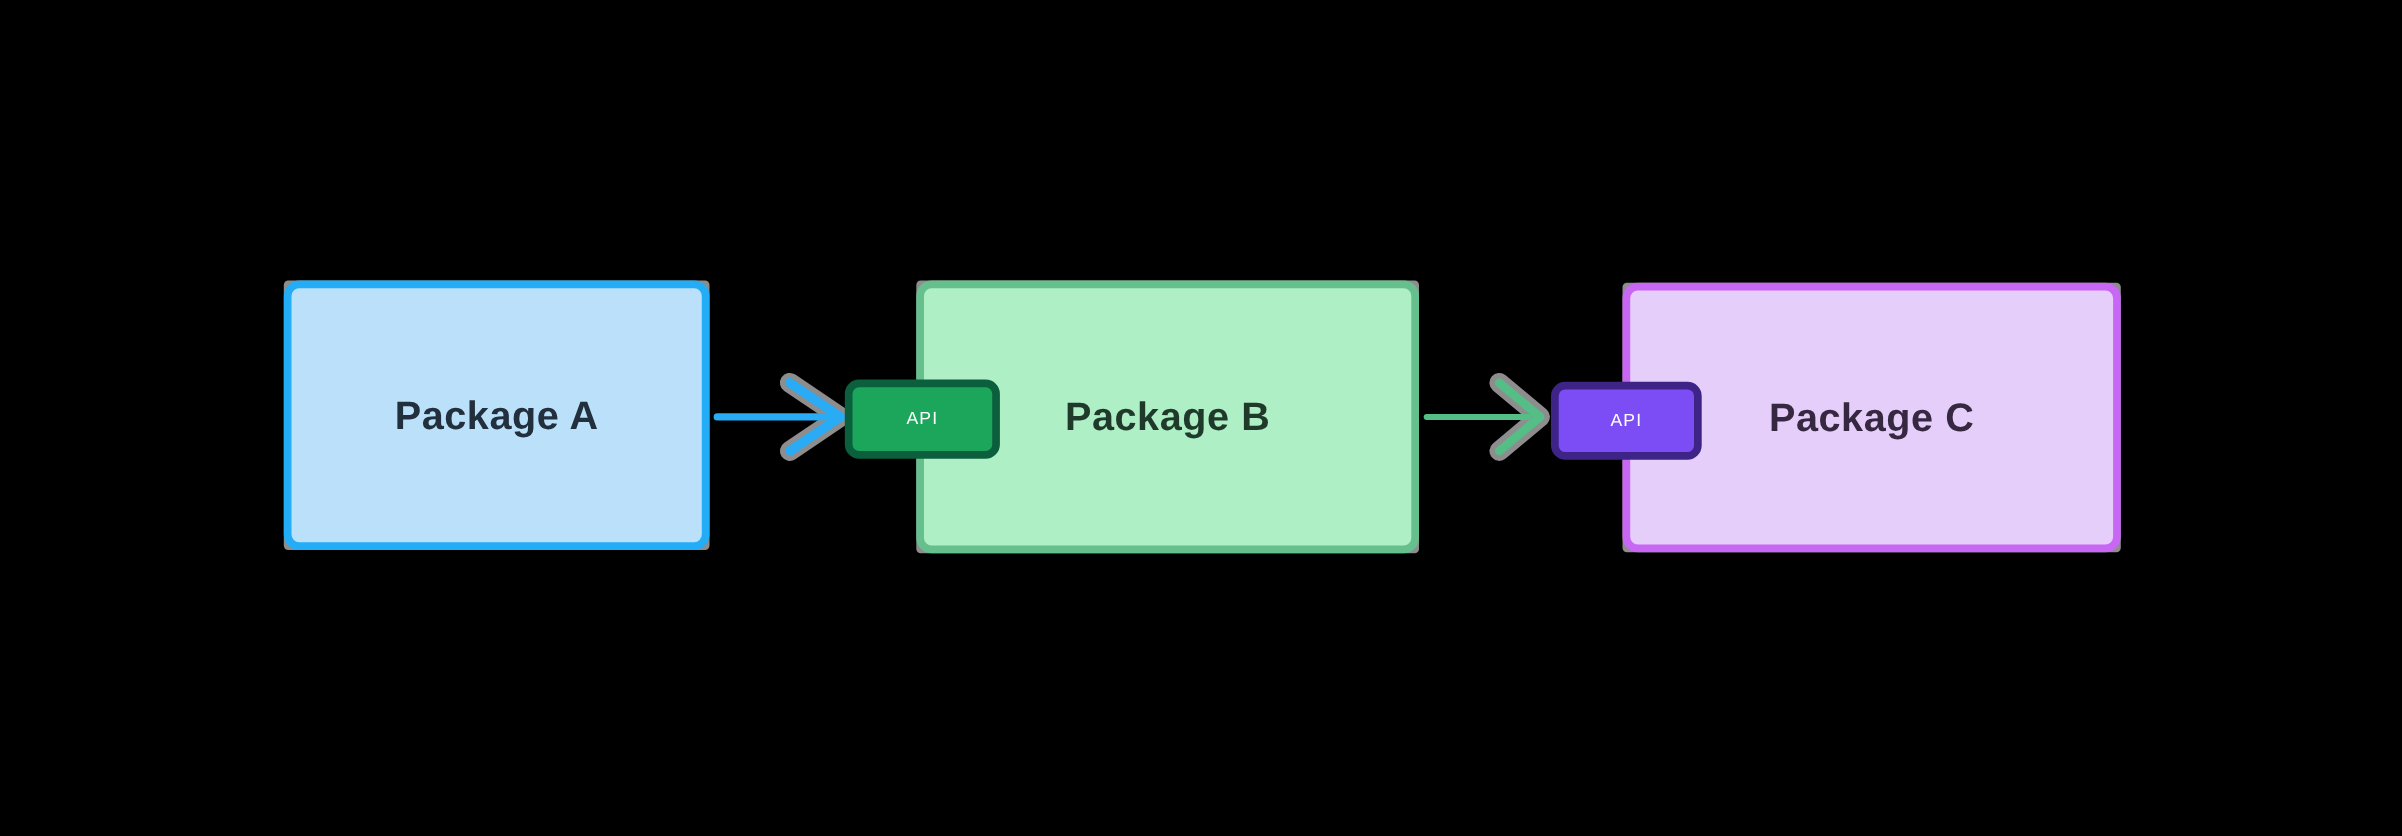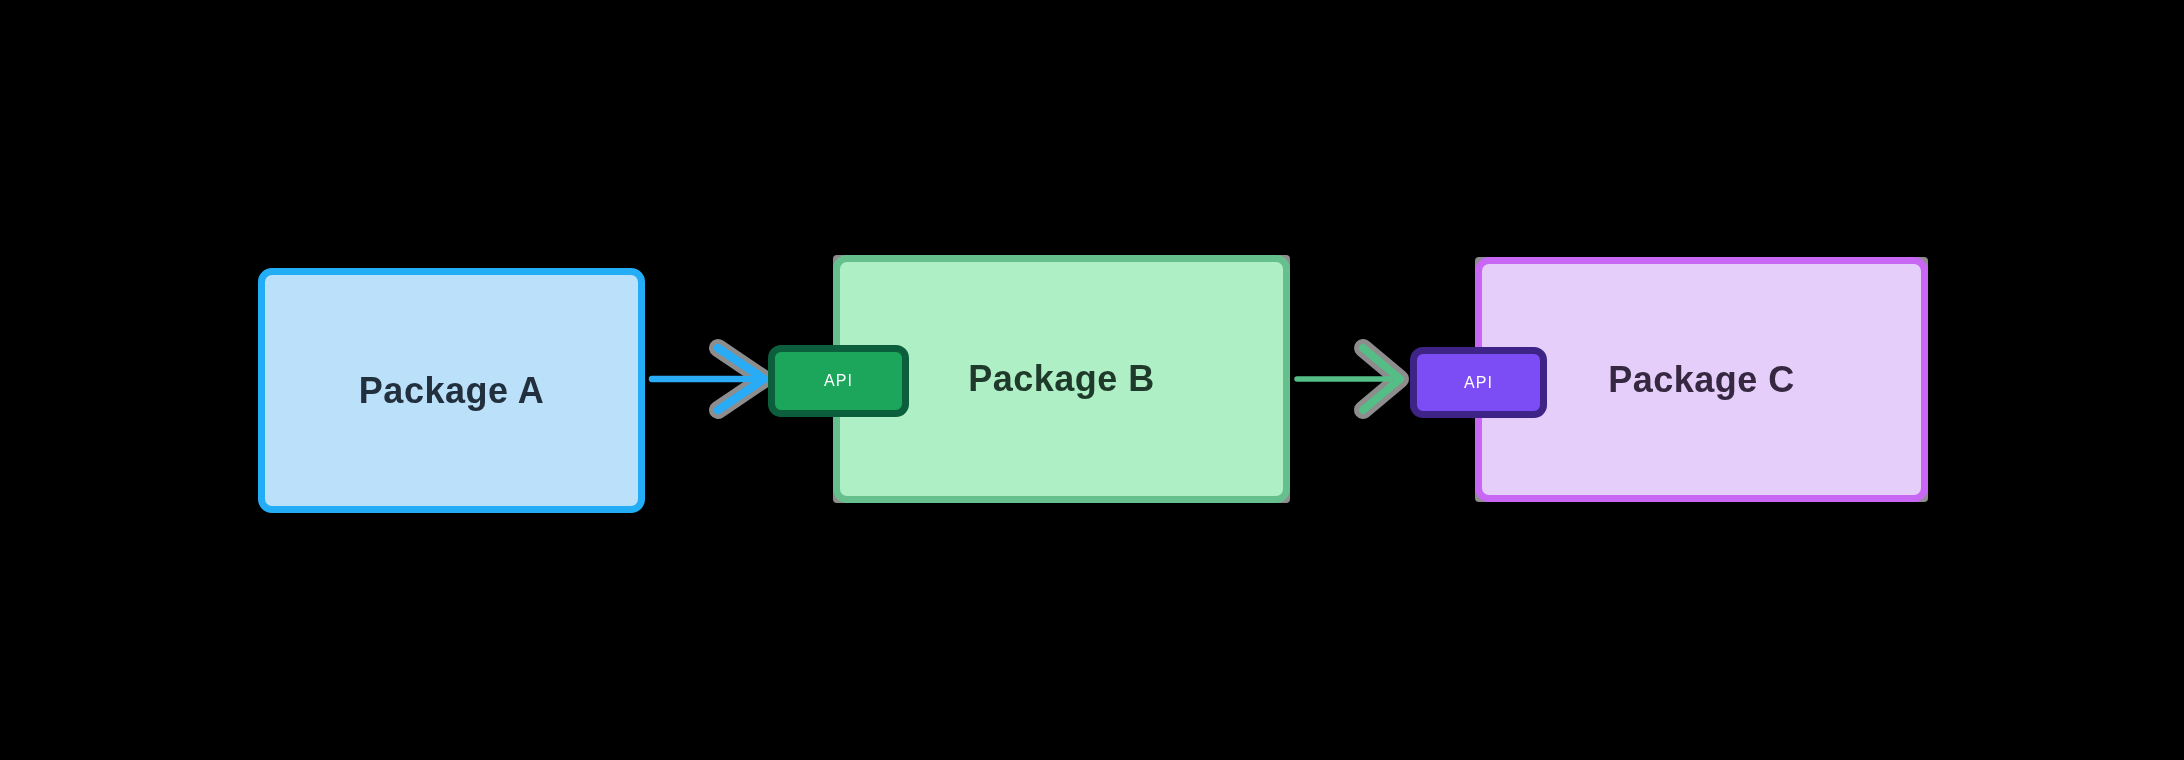--- a/index.html
+++ b/index.html
@@ -27,21 +27,21 @@
     display: flex;
     align-items: center;
     justify-content: center;
   }
   .node-label {
     font-size: 36px;
     font-weight: 700;
     letter-spacing: 0.5px;
   }
 
-  .node-wrap.a { left: 258px; top: 268px; width: 387px; height: 245px; border-radius: 20px; }
+  .node-wrap.a { left: 258px; top: 255px; width: 387px; height: 245px; }
   .node.a { background: #bbe0fa; border-color: #24adf7; }
   .node.a .node-label { color: #22303e; }
 
   .node-wrap.b { left: 833px; top: 255px; width: 457px; height: 248px; }
   .node.b { background: #afefc6; border-color: #66c08e; }
   .node.b .node-label { color: #1f3a2a; }
 
   .node-wrap.c { left: 1475px; top: 257px; width: 453px; height: 245px; }
   .node.c { background: #e5cef9; border-color: #c767f3; }
   .node.c .node-label { color: #362840; }

